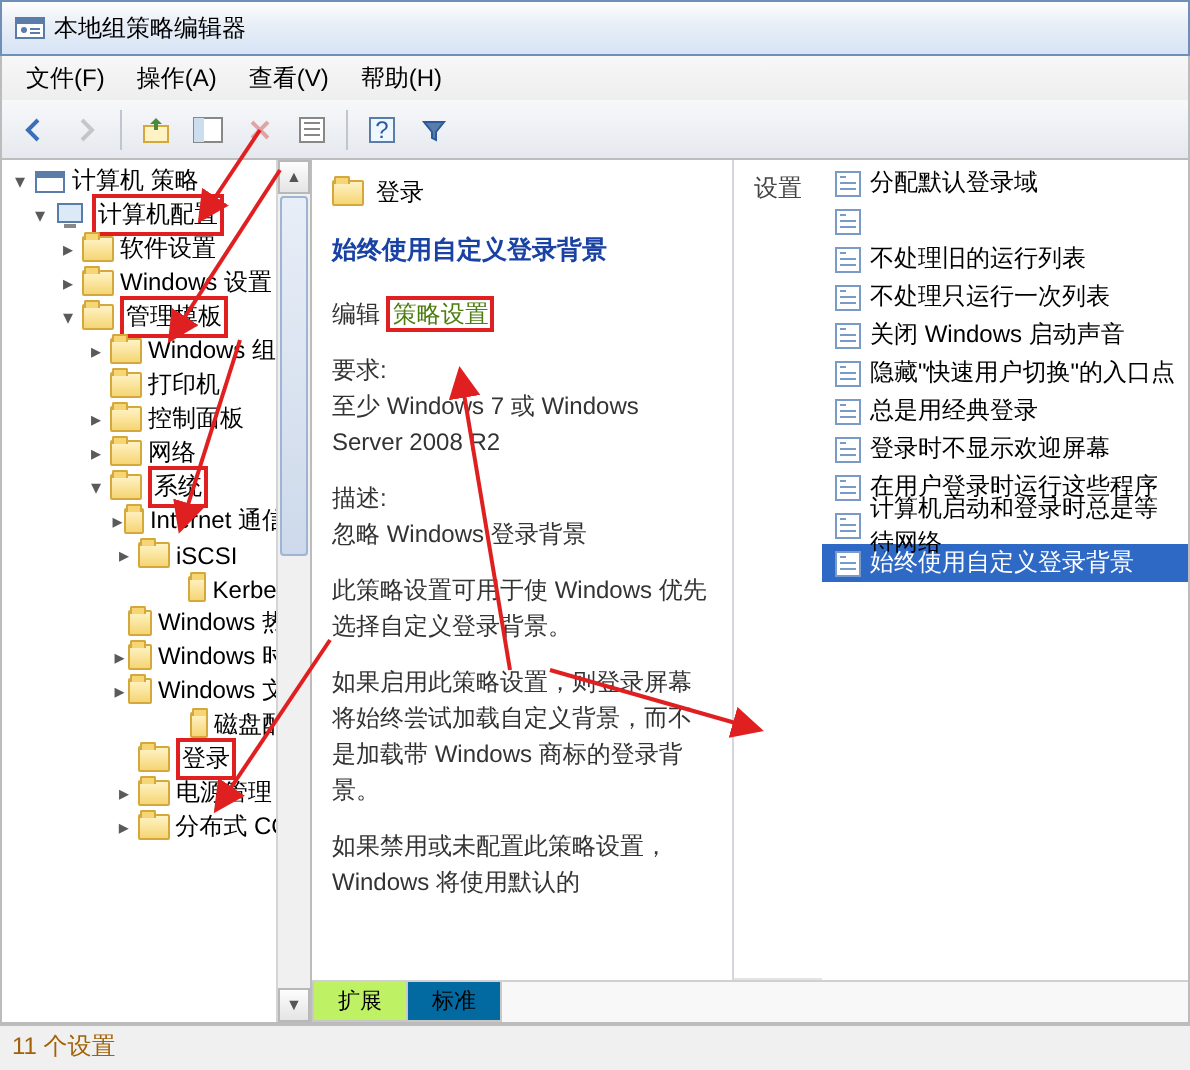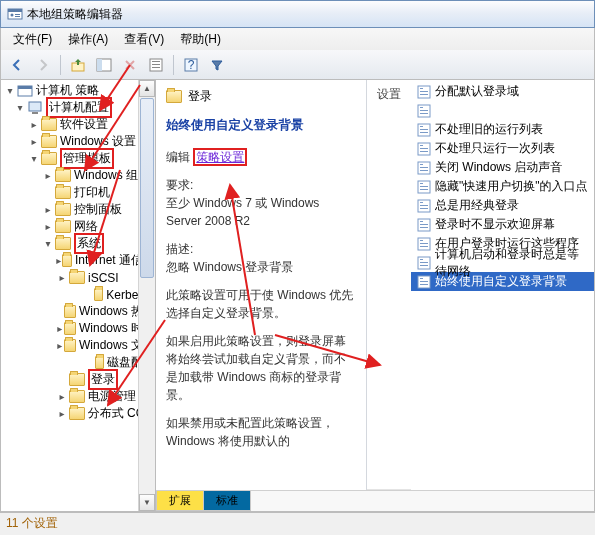--- a/index.html
+++ b/index.html
@@ -17,31 +17,31 @@
 .tree-row{display:flex;align-items:center;height:17px;white-space:nowrap;cursor:default;}
 .tw{width:14px;height:14px;display:flex;align-items:center;justify-content:center;font-size:10px;color:#5a5a5a;}
 .folder{width:16px;height:13px;background:linear-gradient(#fff3c6,#f5d574);border:1px solid #d4a83b;border-radius:1px;margin-right:3px;position:relative;}
 .folder::before{content:"";position:absolute;top:-3px;left:0;width:6px;height:3px;background:#f5d574;border:1px solid #d4a83b;border-bottom:none;border-radius:1px 1px 0 0;}
 .hl{border:2px solid #e02020;padding:0 1px;}
 .pane-split{flex:1;display:flex;}
 .detail{width:210px;padding:8px 10px;overflow:hidden;}
 .detail .bc{display:flex;align-items:center;margin-bottom:12px;}
 .detail h2{font-size:12.5px;font-weight:bold;margin-bottom:14px;color:#1a42a5;}
 .detail p{margin-bottom:10px;line-height:1.5;color:#333;}
-.link{color:#6d28d9;text-decoration:underline;cursor:pointer;}
+.link{color:#4d7c0f;cursor:pointer;}
 .settings{flex:1;border-left:1px solid #d4d8de;display:flex;}
 .settings-header{padding:6px 10px;color:#444;border-bottom:1px solid #e4e4e4;}
 .settings-list{flex:1;overflow:hidden;padding:2px 0;}
 .srow{display:flex;align-items:center;height:19px;padding:0 6px;cursor:default;}
 .srow.selected{background:#2f69c6;color:#fff;}
 .sicon{width:14px;height:14px;margin-right:4px;flex-shrink:0;}
 .sicon svg{width:14px;height:14px;}
 .statusbar{height:22px;border-top:1px solid #bcbcbc;background:#f0f0f0;display:flex;align-items:center;padding:0 6px;color:#a16207;}
 .tabs{display:flex;border-top:1px solid #d0d0d0;background:#f8f8f8;}
-.tab{padding:2px 12px;border:1px solid #c8c8c8;border-top:none;background:#fde047;font-size:11px;margin-right:-1px;cursor:default;}
+.tab{padding:2px 12px;border:1px solid #c8c8c8;border-top:none;background:#bef264;font-size:11px;margin-right:-1px;cursor:default;}
 .tab.back{background:#0369a1;}
 .annotations{position:absolute;top:0;left:0;width:595px;height:535px;pointer-events:none;}
 .annotations line{stroke:#e02020;stroke-width:2;}
 .annotations polygon{fill:#e02020;}
 .scrollbar{position:absolute;width:17px;background:#f0f0f0;border-left:1px solid #d4d4d4;}
 .sb-btn{height:17px;background:linear-gradient(#fdfdfd,#e4e4e4);border:1px solid #b8b8b8;display:flex;align-items:center;justify-content:center;font-size:8px;color:#555;}
 .sb-thumb{background:linear-gradient(#e8eef7,#cdd9ea);border:1px solid #9db4d4;border-radius:2px;}
 </style>
 </head>
 <body>

